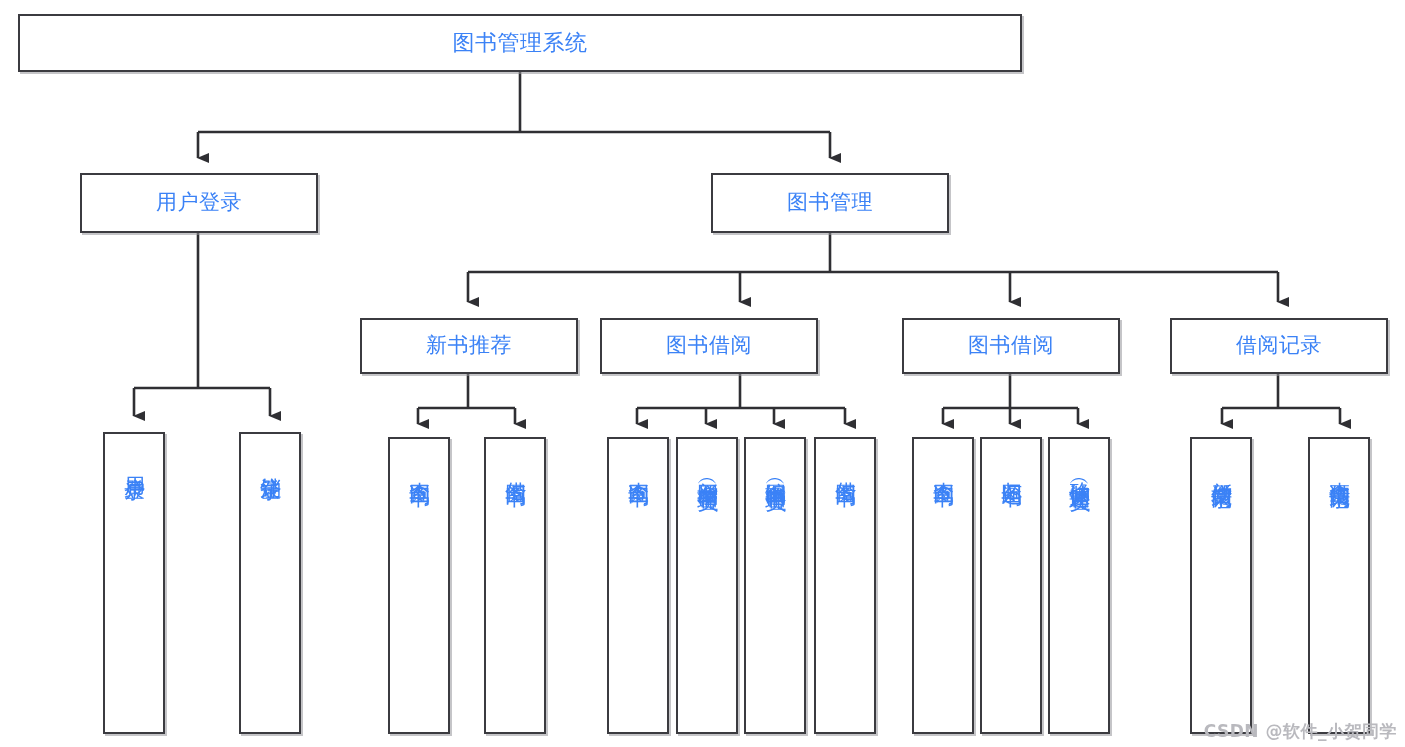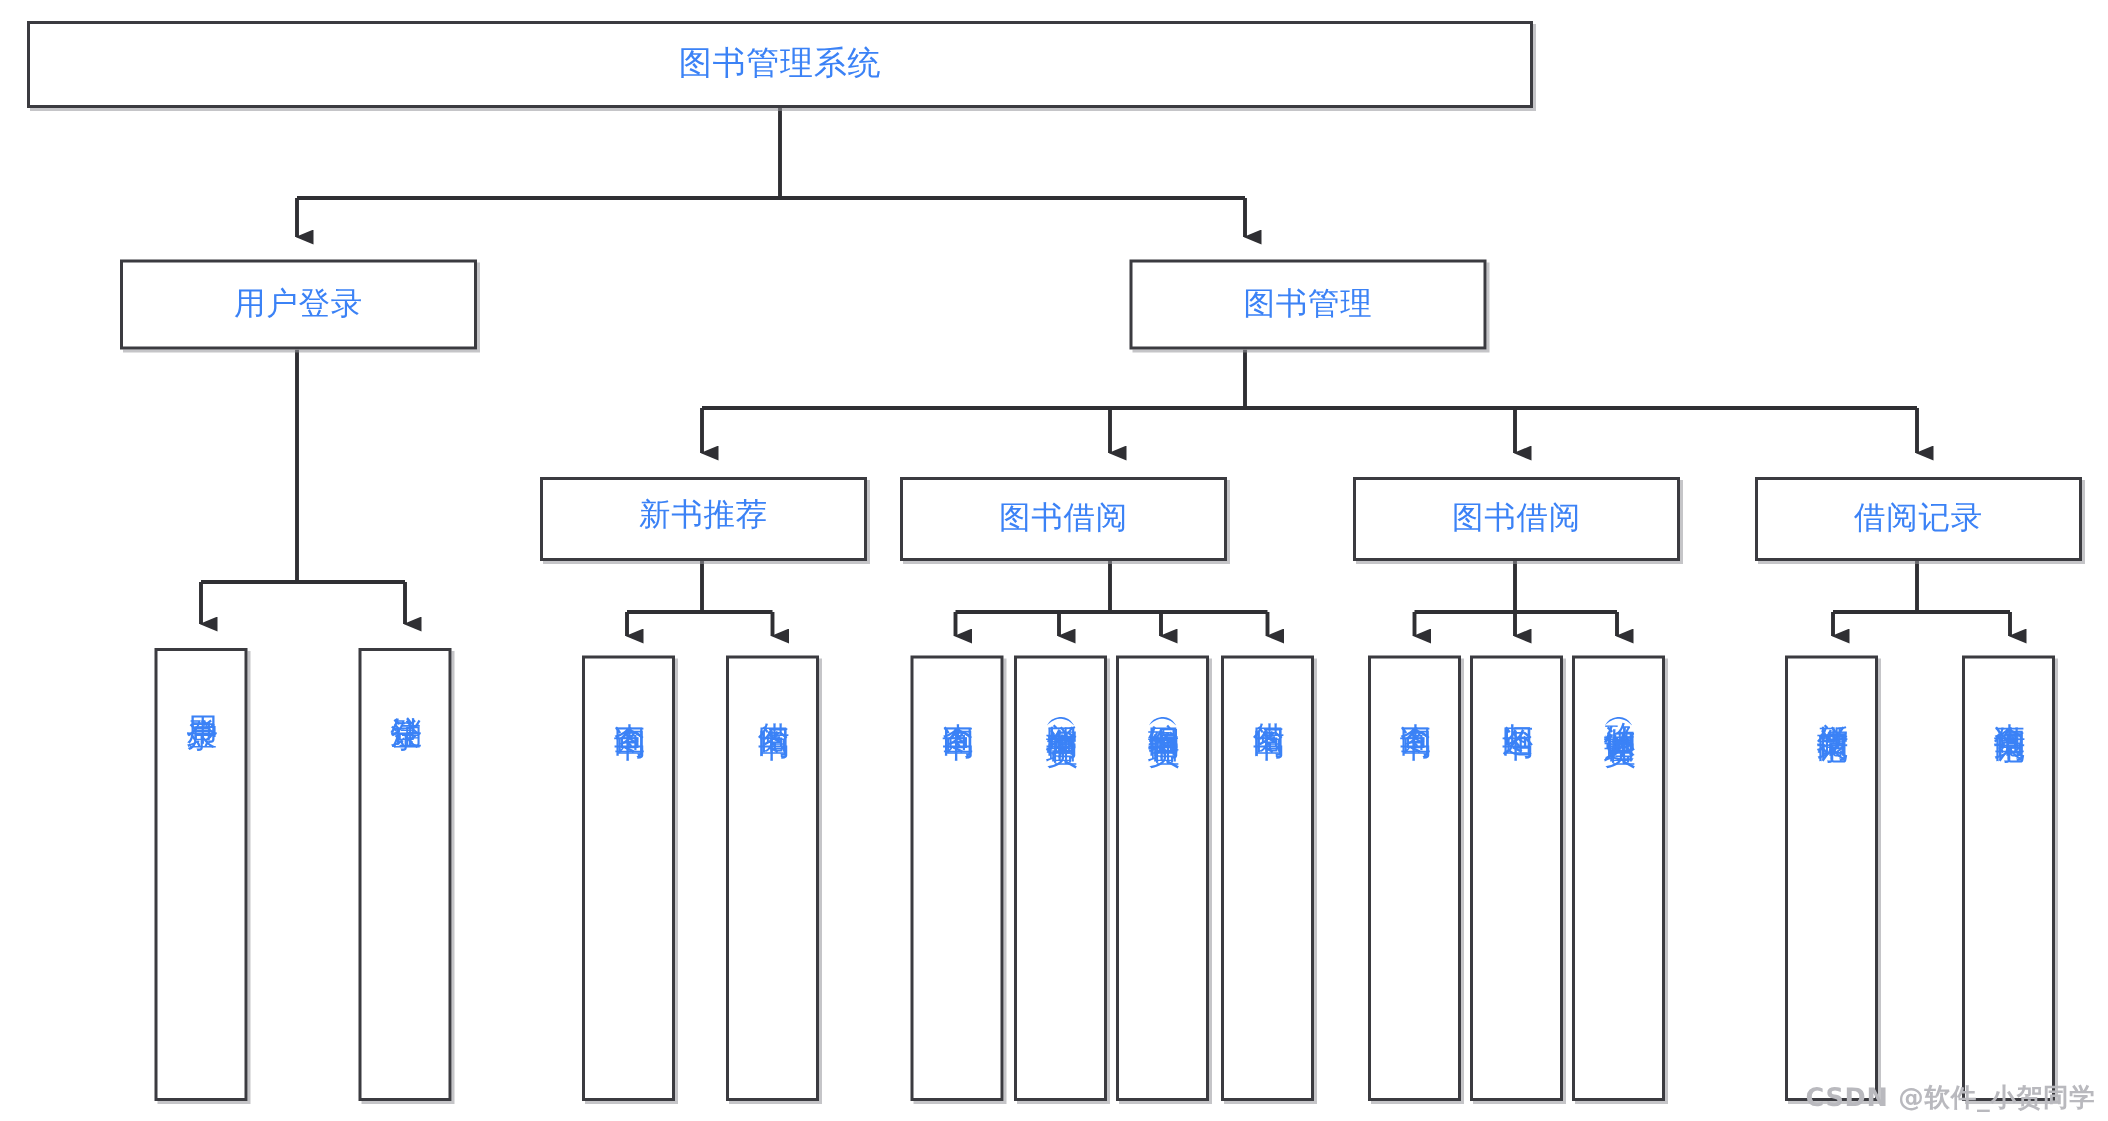--- a/index.html
+++ b/index.html
@@ -132,25 +132,25 @@
     </g>
   </svg>
 
   <div class="node root" style="left:18px; top:14px; width:1004px; height:58px;">
     <span class="label">图书管理系统</span>
   </div>
 
   <div class="node level2" style="left:80px; top:173px; width:238px; height:60px;">
     <span class="label">用户登录</span>
   </div>
-  <div class="node level2" style="left:753px; top:173px; width:238px; height:60px;">
+  <div class="node level2" style="left:711px; top:173px; width:238px; height:60px;">
     <span class="label">图书管理</span>
   </div>
 
-  <div class="node level3" style="left:360px; top:318px; width:218px; height:56px;font-family:Liberation Mono, monospace;">
+  <div class="node level3" style="left:360px; top:318px; width:218px; height:56px;">
     <span class="label">新书推荐</span>
   </div>
   <div class="node level3" style="left:600px; top:318px; width:218px; height:56px;">
     <span class="label">图书借阅</span>
   </div>
   <div class="node level3" style="left:902px; top:318px; width:218px; height:56px;">
     <span class="label">图书借阅</span>
   </div>
   <div class="node level3" style="left:1170px; top:318px; width:218px; height:56px;">
     <span class="label">借阅记录</span>

